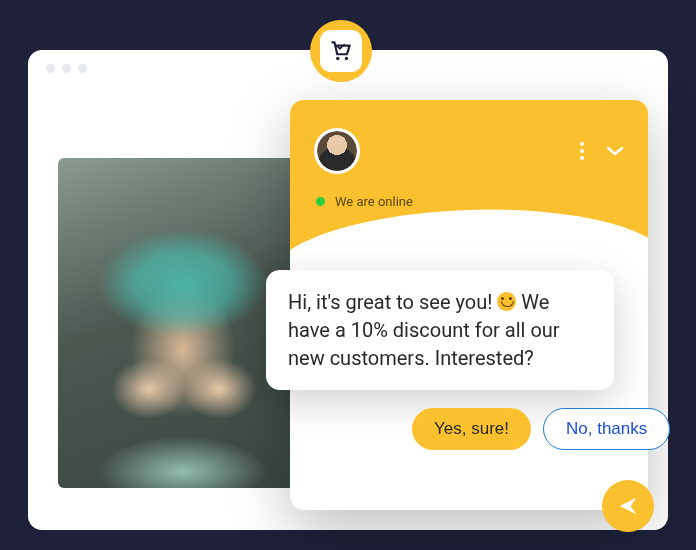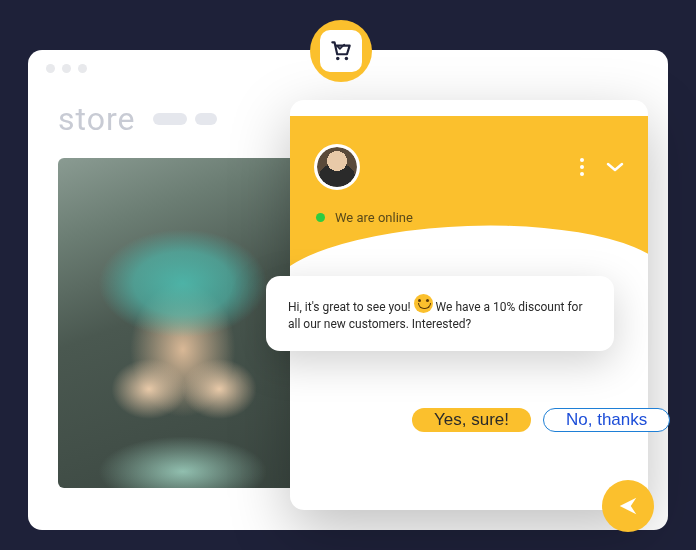--- a/index.html
+++ b/index.html
@@ -112,21 +112,20 @@
       border-radius: 14px;
       box-shadow: 0 20px 60px rgba(0,0,0,0.25);
       overflow: hidden;
       z-index: 10;
     }
     .chat-header {
       position: relative;
       height: 160px;
       background: #fbc02d;
       overflow: hidden;
-      margin-top: 16px;
     }
     .chat-header::after {
       content: "";
       position: absolute;
       bottom: -30px;
       left: -20px;
       right: -20px;
       height: 80px;
       background: #fff;
       border-radius: 50% 50% 0 0 / 60px 60px 0 0;
@@ -185,28 +184,28 @@
       height: 9px;
       background: #2ecc40;
       border-radius: 50%;
     }
     .status-text {
       color: #5a4a1a;
       font-size: 13px;
     }
     .message-bubble {
       position: absolute;
-      top: 276px;
+      top: 270px;
       left: 266px;
       width: 348px;
       background: #fff;
       border-radius: 14px;
       padding: 18px 22px;
       box-shadow: 0 12px 40px rgba(0,0,0,0.18);
-      font-size: 12px;
+      font-size: 20px;
       line-height: 1.4;
       color: #2a2a2a;
       z-index: 15;
     }
     .emoji {
       display: inline-block;
       width: 19px;
       height: 19px;
       background: #fbc02d;
       border-radius: 50%;
@@ -237,21 +236,21 @@
     }
     .quick-replies {
       position: absolute;
       top: 408px;
       left: 412px;
       display: flex;
       gap: 12px;
       z-index: 15;
     }
     .reply-btn {
-      padding: 1px 22px;
+      padding: 10px 22px;
       border-radius: 22px;
       font-size: 17px;
       cursor: pointer;
       white-space: nowrap;
     }
     .reply-primary {
       background: #fbc02d;
       color: #2a2a2a;
       border: none;
     }
@@ -276,27 +275,20 @@
     }
   </style>
 </head>
 <body>
 
 <div class="browser-window">
   <div class="browser-dots">
     <span></span>
     <span></span>
     <span></span>
-  </div>
-  <div class="store-header">
-    <div class="store-title">store</div>
-    <div class="store-pills">
-      <div class="pill"></div>
-      <div class="pill short"></div>
-    </div>
   </div>
   <div class="product-image"></div>
 </div>
 
 <div class="floating-badge">
   <div class="badge-inner">
     <svg width="26" height="26" viewBox="0 0 24 24">
       <path d="M4 4h2l2.5 11h9l2.5-8H7" stroke="#1e2139" stroke-width="2" fill="none" stroke-linecap="round" stroke-linejoin="round"></path>
       <circle cx="9" cy="19" r="1.6" fill="#1e2139"></circle>
       <circle cx="17" cy="19" r="1.6" fill="#1e2139"></circle>

